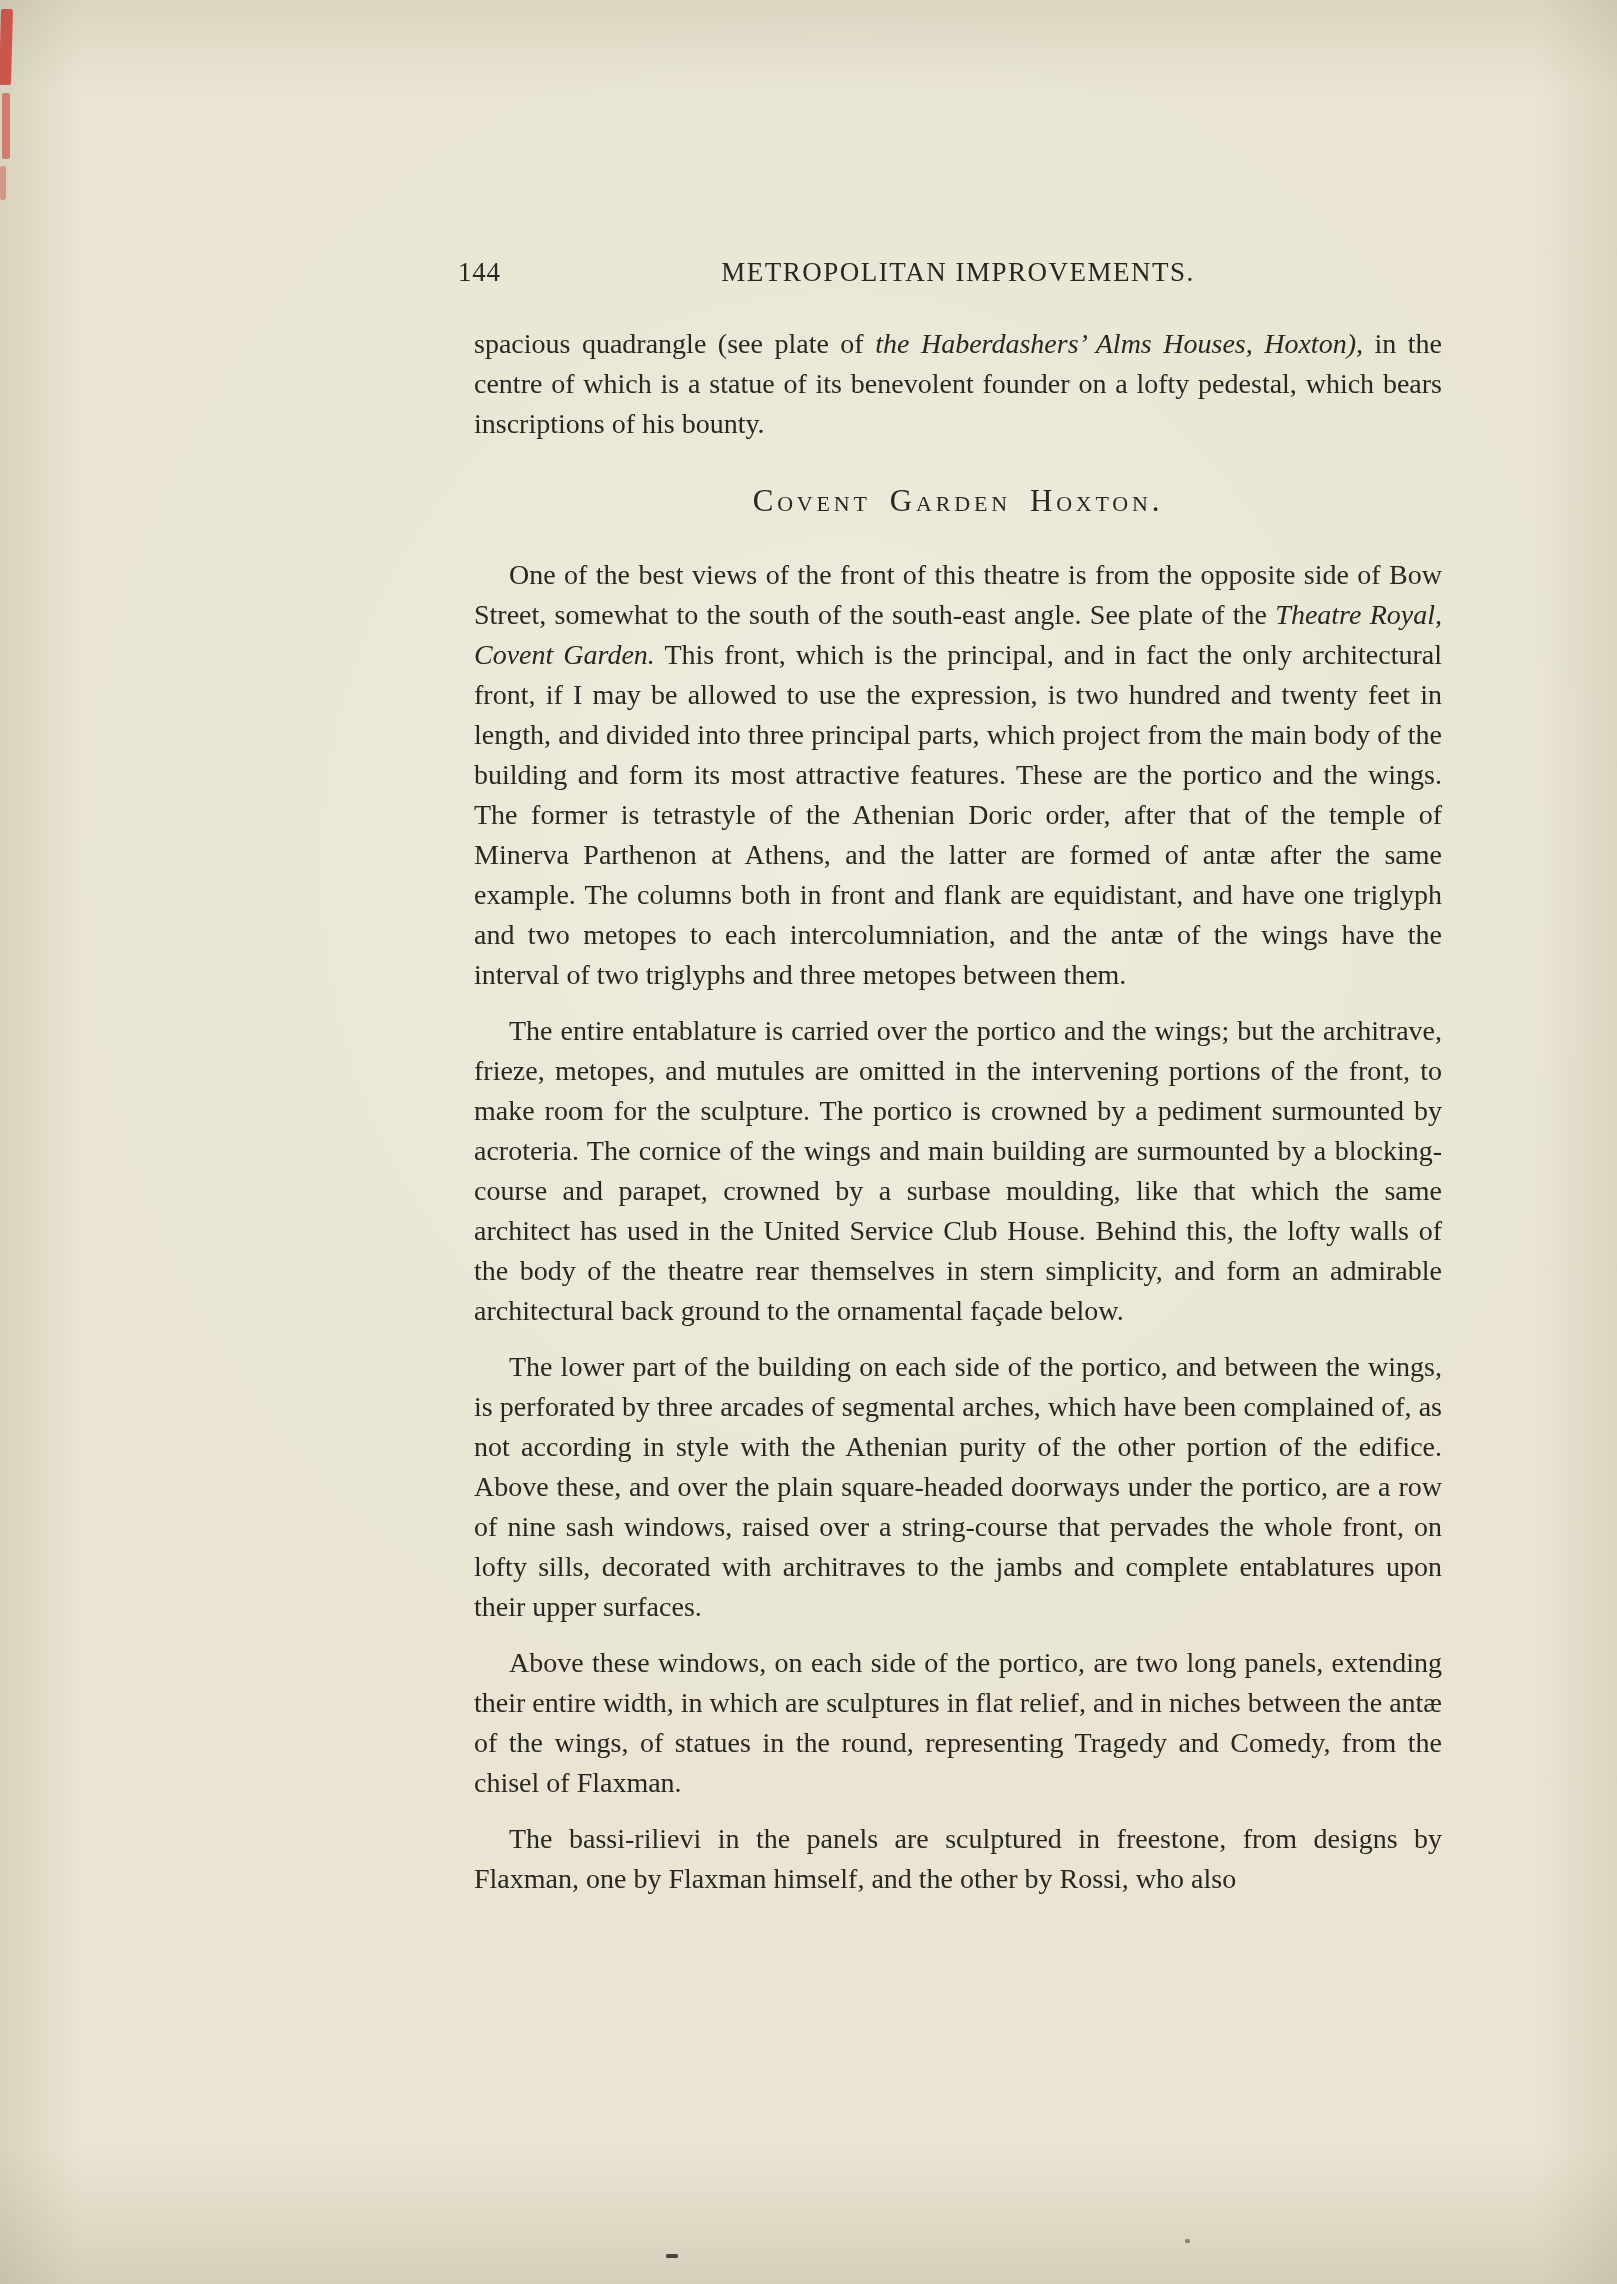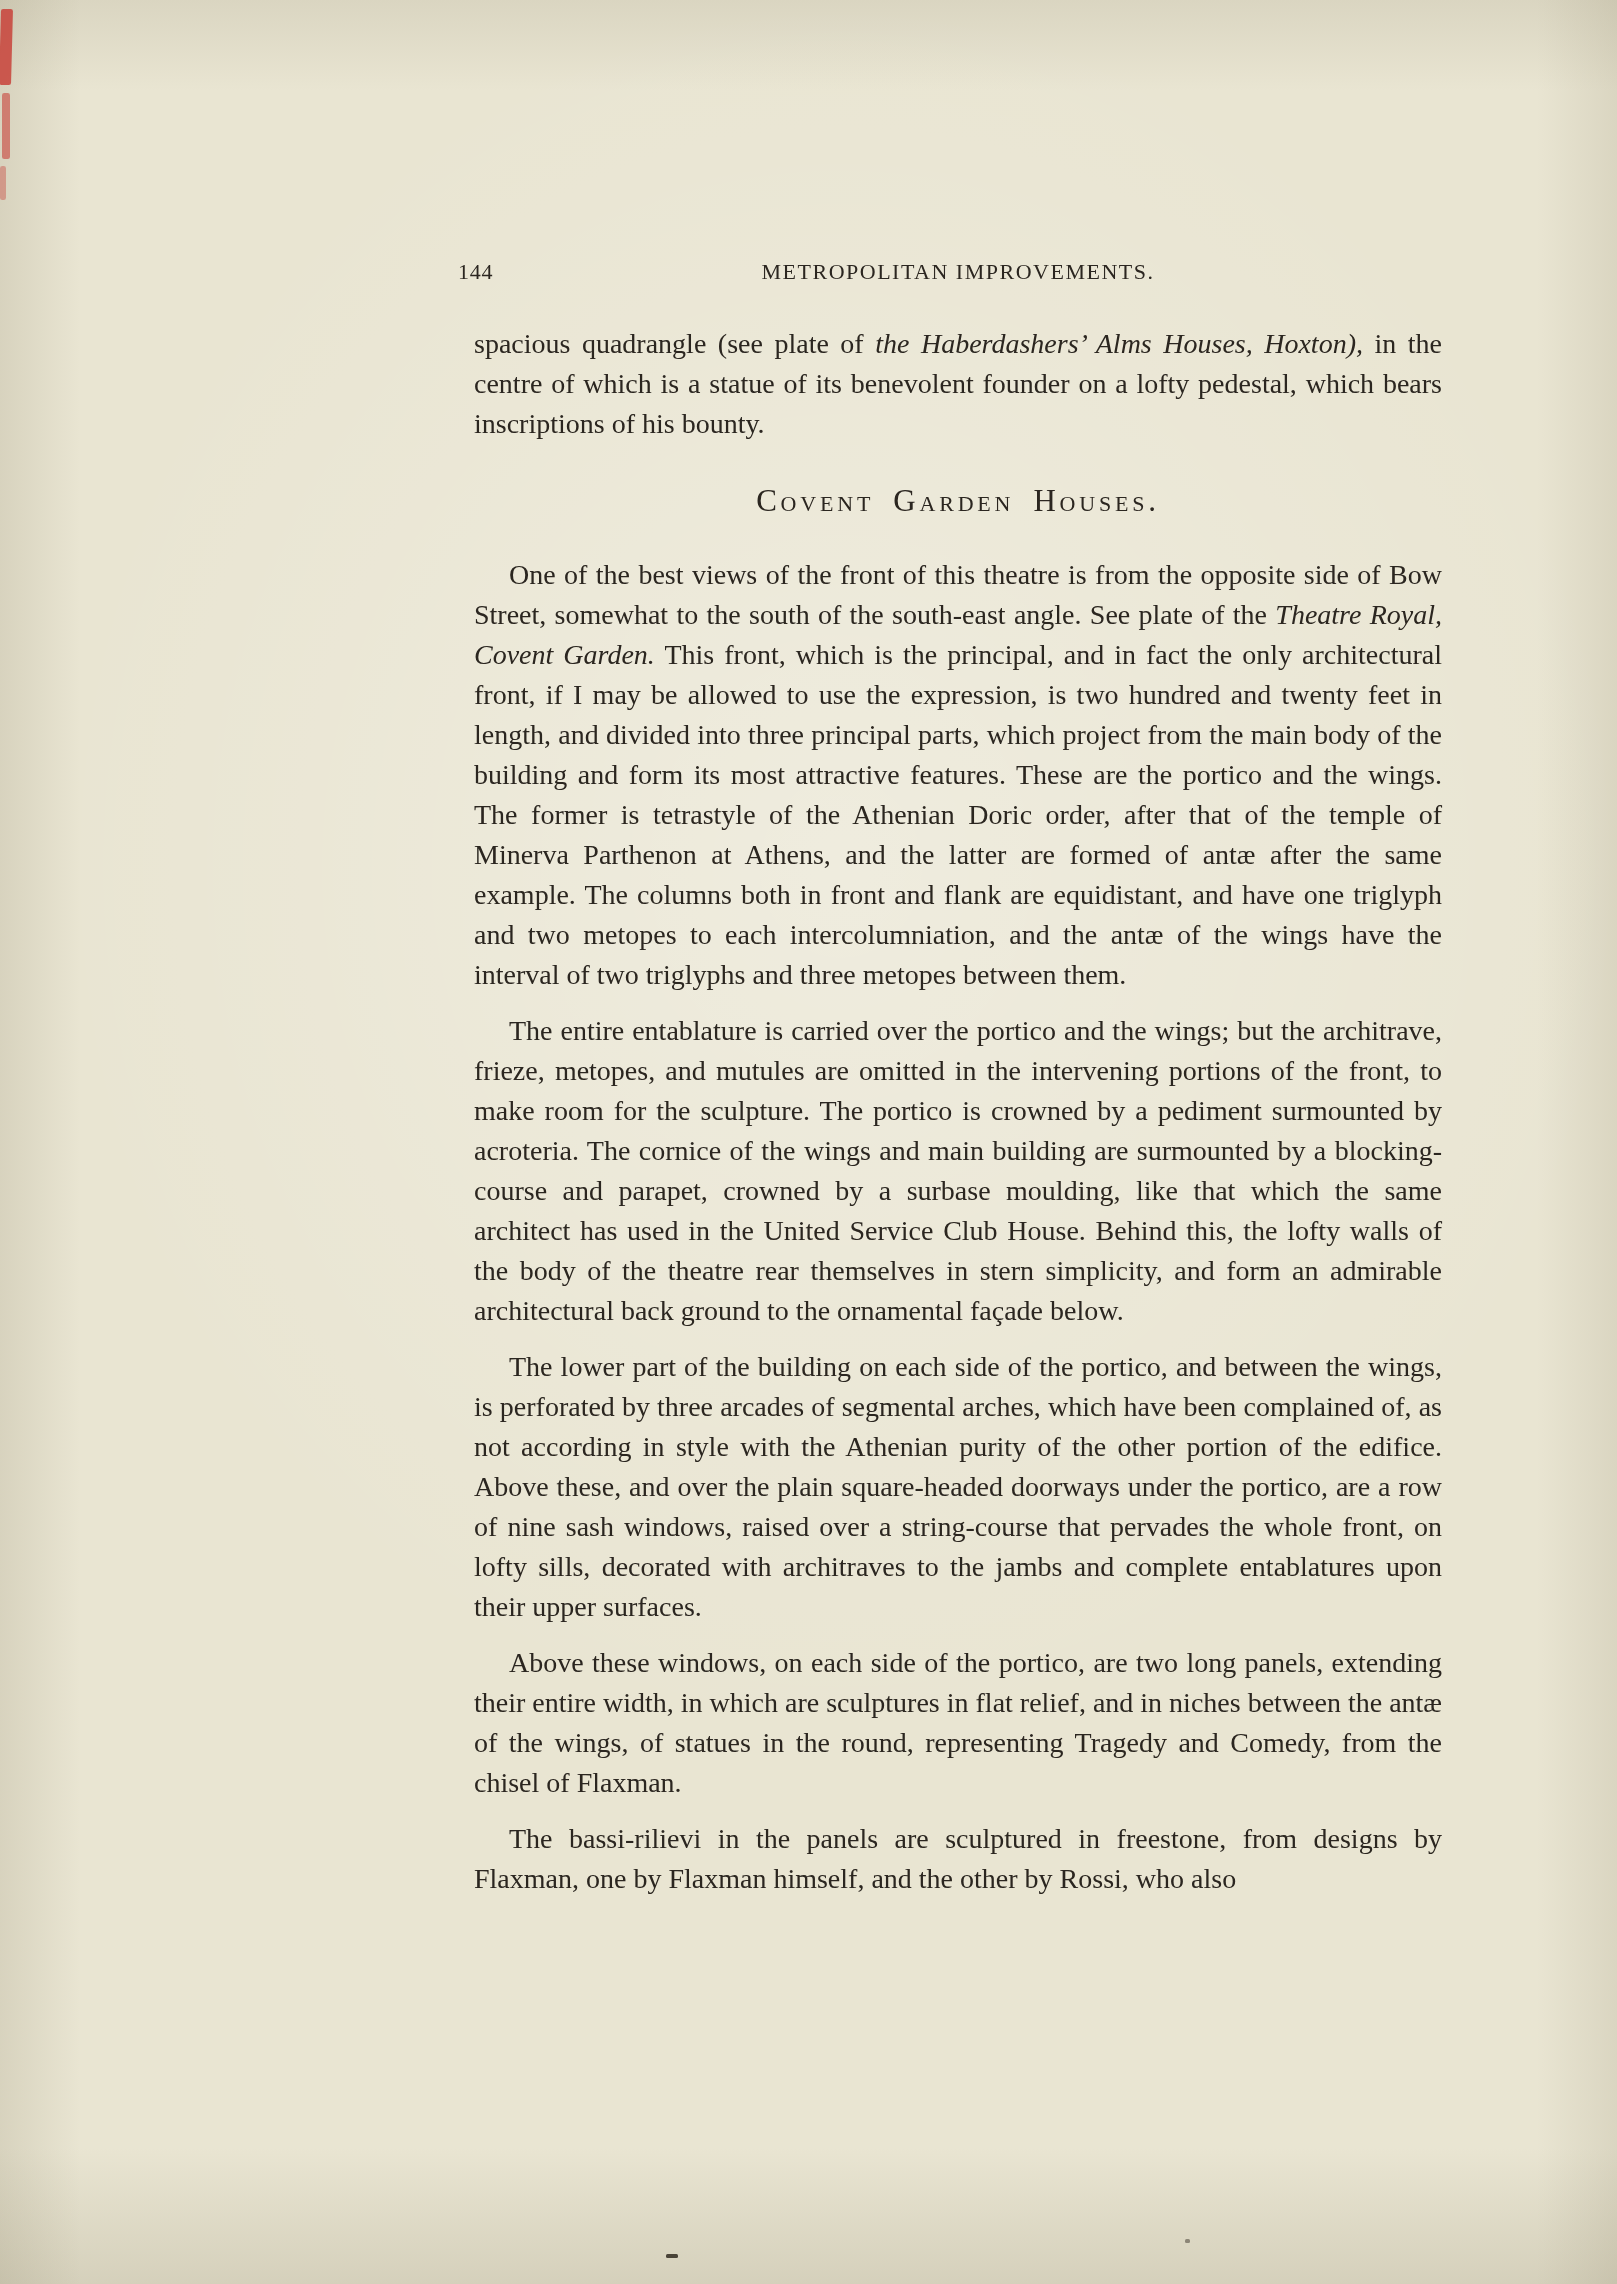--- a/index.html
+++ b/index.html
@@ -45,21 +45,21 @@
     top: 252px;
     width: 1000px;
     color: #2b2620;
     font-size: 28px;
     line-height: 40px;
     text-align: justify;
   }
   .header-row {
     position: relative;
     text-align: center;
-    font-size: 22px;
+    font-size: 27px;
     letter-spacing: 1.5px;
     margin-bottom: 32px;
   }
   .page-num {
     position: absolute;
     left: 0;
     top: 0;
     letter-spacing: 0.8px;
   }
   .running-head {
@@ -92,21 +92,21 @@
   <div class="redmark m2"></div>
   <div class="redmark m3"></div>
 
   <div class="content">
     <div class="header-row">
       <span class="page-num">144</span>
       <span class="running-head">METROPOLITAN IMPROVEMENTS.</span>
     </div>
     <div class="body-text">
         <p class="para"><span>spacious quadrangle (see plate of </span><span class="italic">the Haberdashers’ Alms Houses, Hoxton),</span><span> in the centre of which is a statue of its benevolent founder on a lofty pedestal, which bears inscriptions of his bounty.</span></p>
-        <div class="section-heading">Covent Garden Houses.</div>
+        <div class="section-heading">Covent Garden Hoxton.</div>
         <p class="para indent"><span>One of the best views of the front of this theatre is from the opposite side of Bow Street, somewhat to the south of the south-east angle.  See plate of the </span><span class="italic">Theatre Royal, Covent Garden.</span><span>  This front, which is the principal, and in fact the only architectural front, if I may be allowed to use the expression, is two hundred and twenty feet in length, and divided into three principal parts, which project from the main body of the building and form its most attractive features.  These are the portico and the wings.  The former is tetrastyle of the Athenian Doric order, after that of the temple of Minerva Parthenon at Athens, and the latter are formed of antæ after the same example.  The columns both in front and flank are equidistant, and have one triglyph and two metopes to each intercolumniation, and the antæ of the wings have the interval of two triglyphs and three metopes between them.</span></p>
         <p class="para indent"><span>The entire entablature is carried over the portico and the wings; but the architrave, frieze, metopes, and mutules are omitted in the intervening portions of the front, to make room for the sculpture.  The portico is crowned by a pediment surmounted by acroteria.  The cornice of the wings and main building are surmounted by a blocking-course and parapet, crowned by a surbase moulding, like that which the same architect has used in the United Service Club House.  Behind this, the lofty walls of the body of the theatre rear themselves in stern simplicity, and form an admirable architectural back ground to the ornamental façade below.</span></p>
         <p class="para indent"><span>The lower part of the building on each side of the portico, and between the wings, is perforated by three arcades of segmental arches, which have been complained of, as not according in style with the Athenian purity of the other portion of the edifice.  Above these, and over the plain square-headed doorways under the portico, are a row of nine sash windows, raised over a string-course that pervades the whole front, on lofty sills, decorated with architraves to the jambs and complete entablatures upon their upper surfaces.</span></p>
         <p class="para indent"><span>Above these windows, on each side of the portico, are two long panels, extending their entire width, in which are sculptures in flat relief, and in niches between the antæ of the wings, of statues in the round, representing Tragedy and Comedy, from the chisel of Flaxman.</span></p>
         <p class="para indent"><span>The bassi-rilievi in the panels are sculptured in freestone, from designs by Flaxman, one by Flaxman himself, and the other by Rossi, who also</span></p>
       </div>
   </div>
 
   <div class="speck s1"></div>
   <div class="speck s2"></div>

